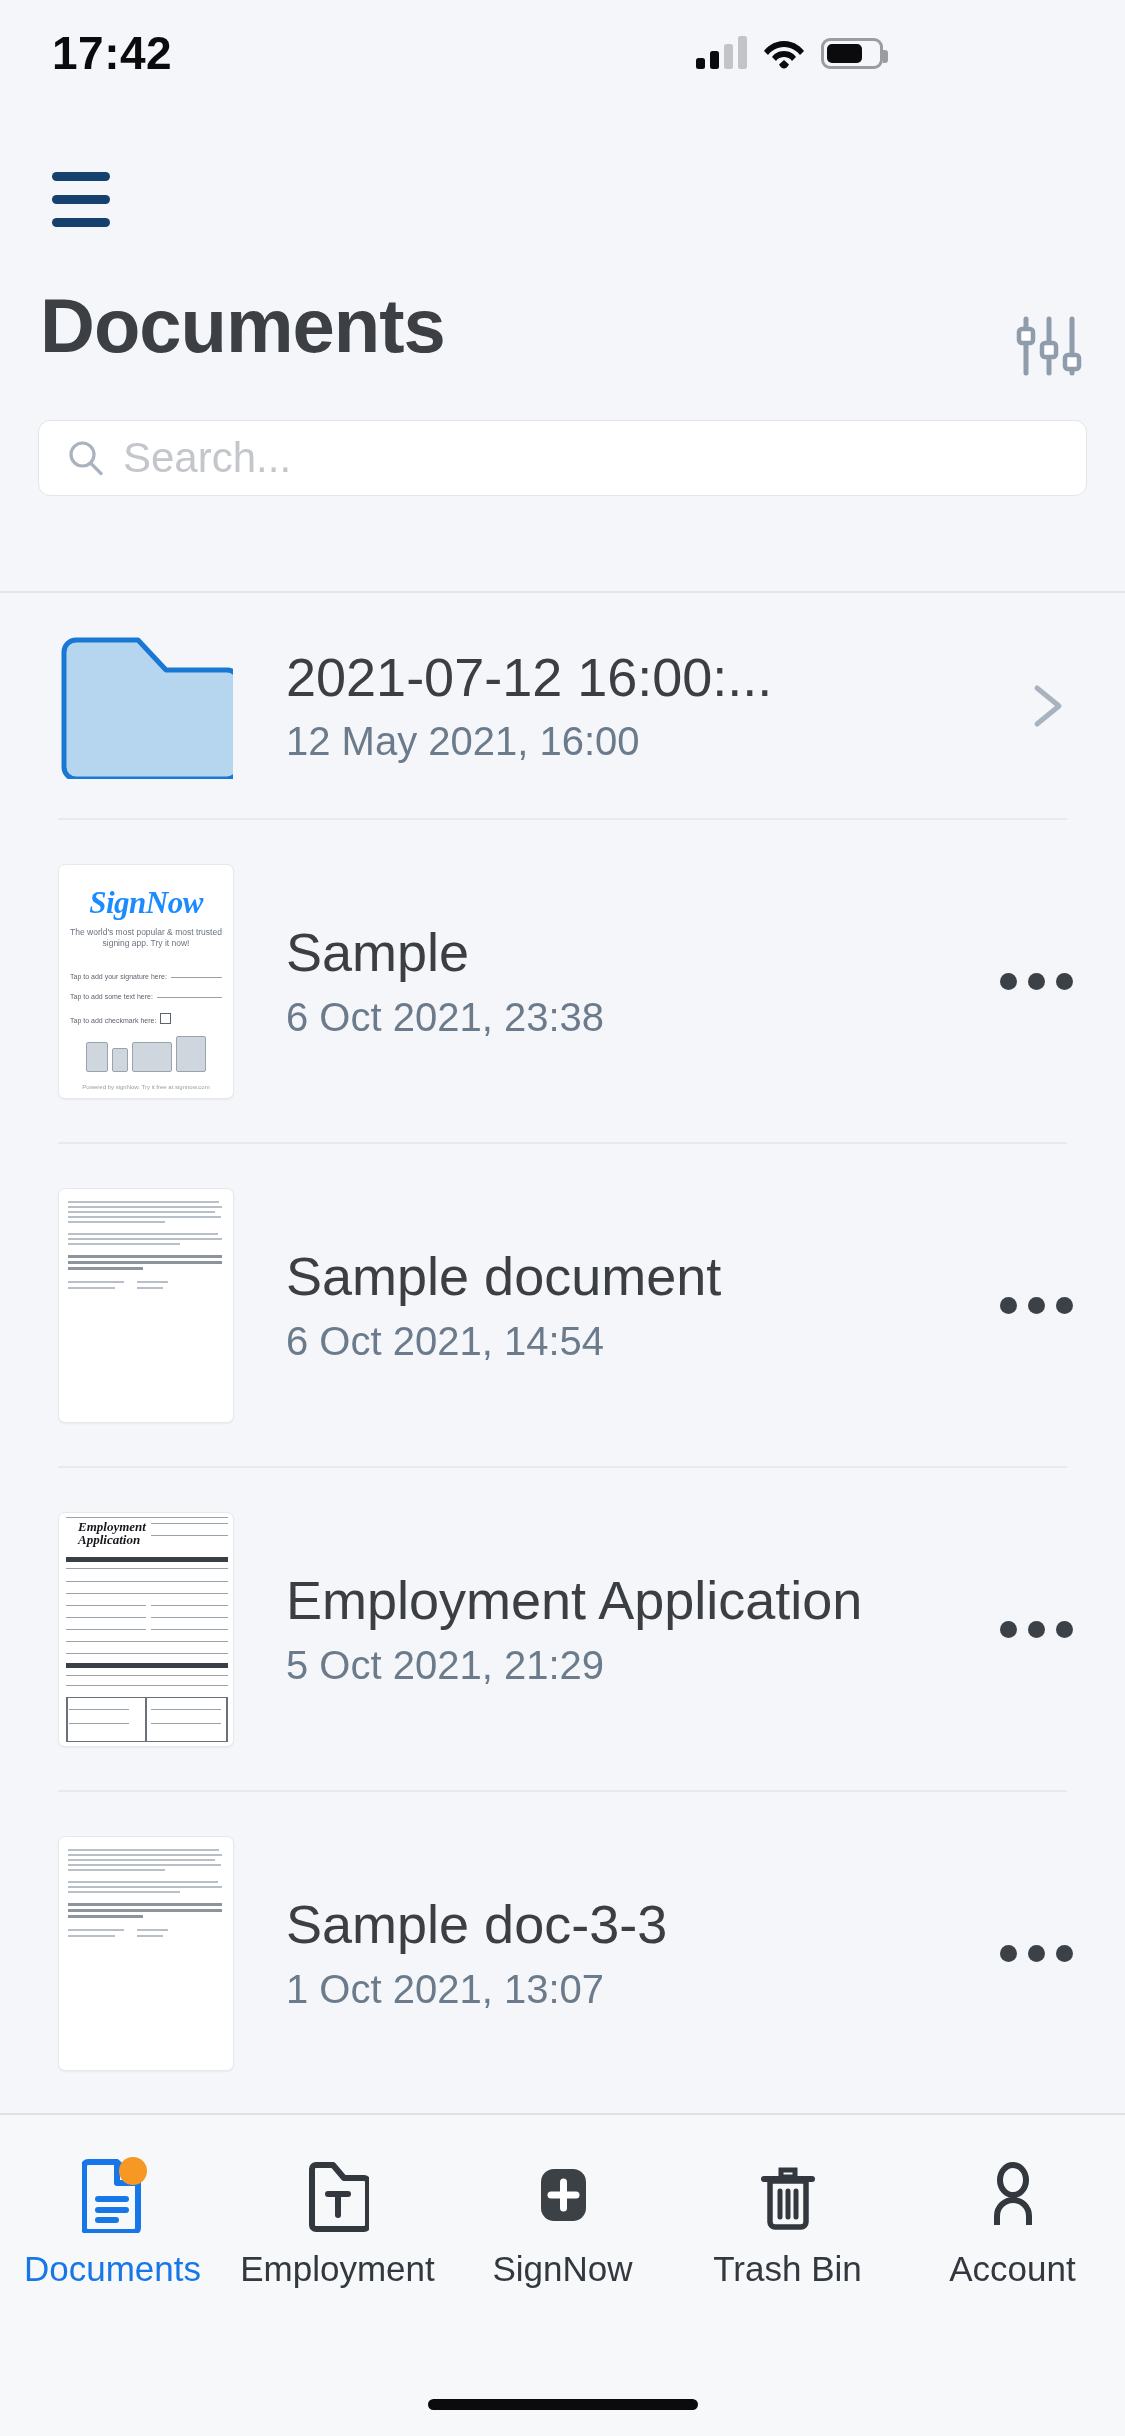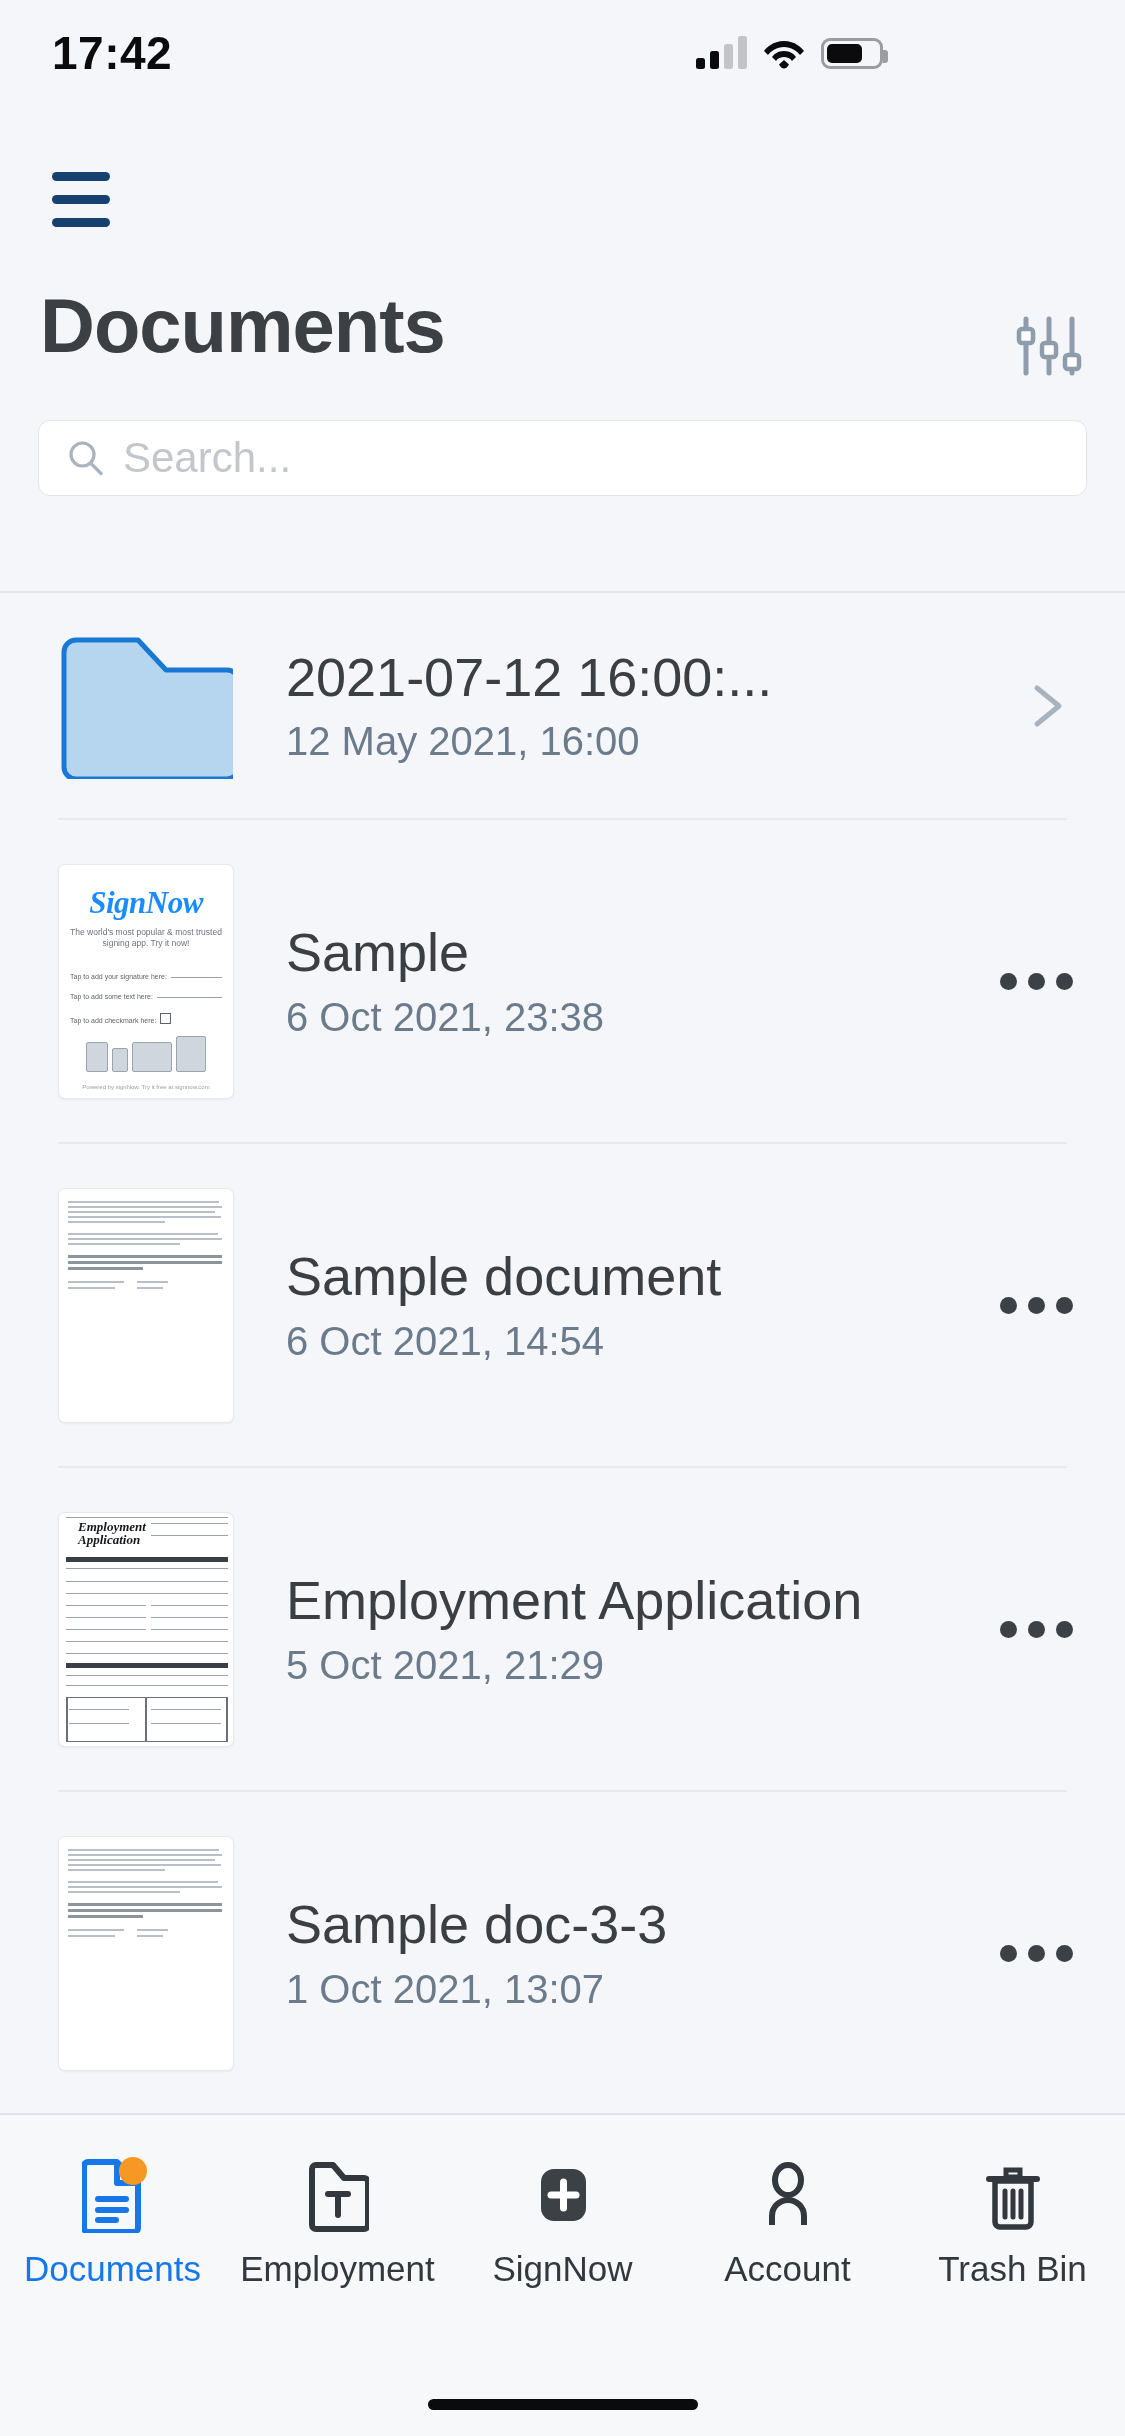--- a/index.html
+++ b/index.html
@@ -448,40 +448,40 @@
               <line x1="19" y1="38" x2="44" y2="38"></line>
             </g>
           </svg>
         </div>
         <div class="tab-label">SignNow</div>
       </div>
 
       <div class="tab">
         <div class="tab-ico">
           <svg width="62" height="76" viewBox="0 0 62 76">
-            <ellipse cx="31" cy="23" rx="13" ry="15" fill="none" stroke="#33383e" stroke-width="6"></ellipse>
-            <path d="M15 68 v-9 a16 16 0 0 1 32 0 v9" fill="none" stroke="#33383e" stroke-width="6" stroke-linejoin="round"></path>
-          </svg>
-        </div>
-        <div class="tab-label">Account</div>
-      </div>
-
-      <div class="tab">
-        <div class="tab-ico">
-          <svg width="62" height="76" viewBox="0 0 62 76">
             <path d="M24 13 h14 v7 h-14 z" fill="none" stroke="#33383e" stroke-width="5"></path>
             <line x1="7" y1="22" x2="55" y2="22" stroke="#33383e" stroke-width="6" stroke-linecap="round"></line>
             <path d="M13 24 h36 v41 a5 5 0 0 1 -5 5 h-26 a5 5 0 0 1 -5 -5 z" fill="none" stroke="#33383e" stroke-width="5.5" stroke-linejoin="round"></path>
             <g stroke="#33383e" stroke-width="5" stroke-linecap="round">
               <line x1="23" y1="34" x2="23" y2="60"></line>
               <line x1="31" y1="34" x2="31" y2="60"></line>
               <line x1="39" y1="34" x2="39" y2="60"></line>
             </g>
           </svg>
         </div>
         <div class="tab-label">Trash Bin</div>
       </div>
 
+      <div class="tab">
+        <div class="tab-ico">
+          <svg width="62" height="76" viewBox="0 0 62 76">
+            <ellipse cx="31" cy="23" rx="13" ry="15" fill="none" stroke="#33383e" stroke-width="6"></ellipse>
+            <path d="M15 68 v-9 a16 16 0 0 1 32 0 v9" fill="none" stroke="#33383e" stroke-width="6" stroke-linejoin="round"></path>
+          </svg>
+        </div>
+        <div class="tab-label">Account</div>
+      </div>
+
     </div>
     <div class="home-ind"></div>
   </div>
 
 </div>
 
 </body></html>

